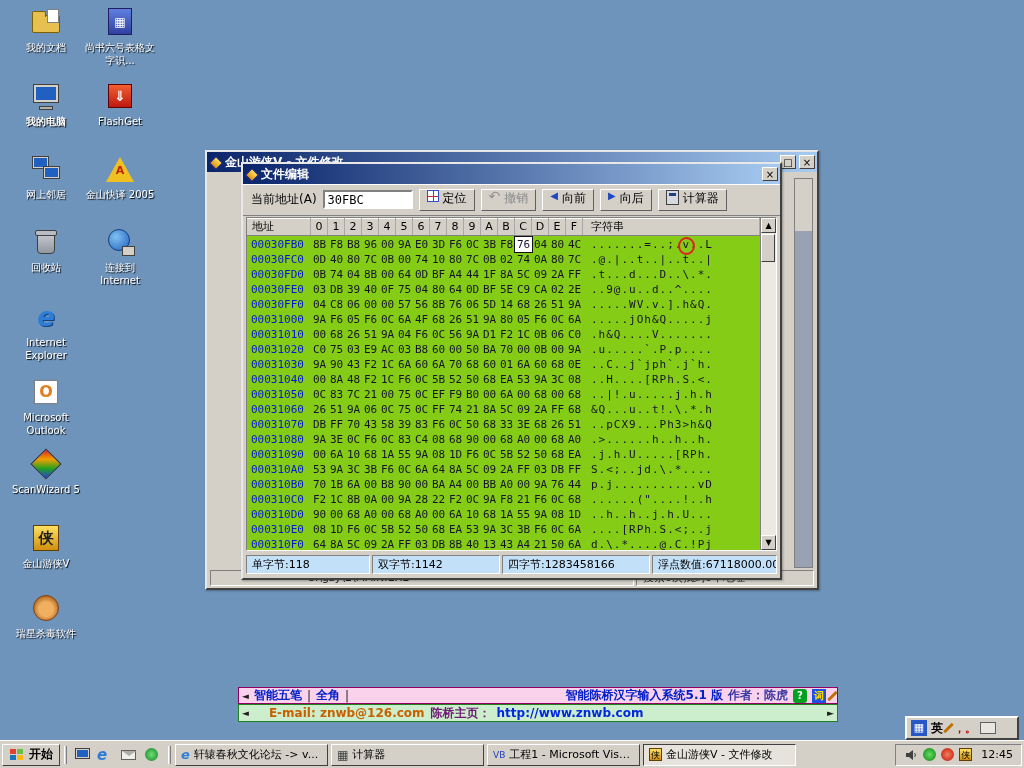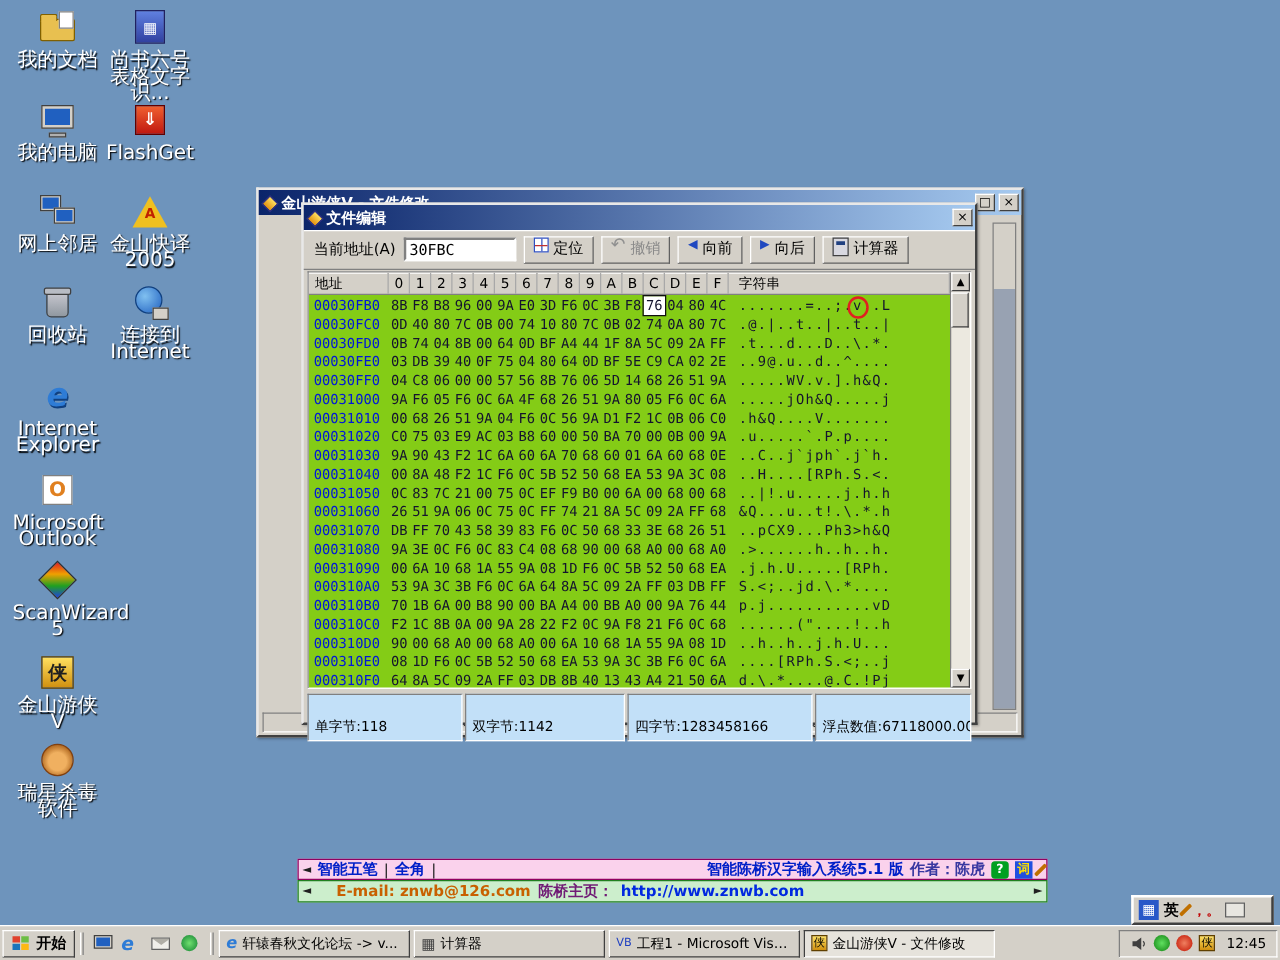--- a/index.html
+++ b/index.html
@@ -4,21 +4,21 @@
 <style>
   *{margin:0;padding:0;box-sizing:border-box}
   html,body{width:1024px;height:768px}
   body{position:relative;overflow:hidden;background:#6E94BC;
        font-family:"DejaVu Sans","Liberation Sans",sans-serif;font-size:12px;color:#000}
   button{font-family:inherit;cursor:pointer}
 
   
   .desk-icon{position:absolute;width:72px;text-align:center;cursor:pointer}
   .desk-icon .ic{width:34px;height:32px;margin:0 auto 3px;position:relative}
-  .desk-icon .lbl{color:#fff;font-size:16px;line-height:13px;text-shadow:1px 1px 1px #000}
+  .desk-icon .lbl{color:#fff;font-size:10px;line-height:13px;text-shadow:1px 1px 1px #000}
   .folder{position:absolute;left:3px;top:9px;width:28px;height:18px;background:#E8C050;border:1px solid #806000;border-radius:2px}
   .folder::before{content:"";position:absolute;top:-5px;left:-1px;width:12px;height:5px;background:#E8C050;border:1px solid #806000;border-bottom:none;border-radius:2px 2px 0 0}
   .page{position:absolute;right:4px;top:3px;width:12px;height:14px;background:#fff;border:1px solid #808080}
   .monitor{position:absolute;left:4px;top:4px;width:26px;height:19px;background:#D4D0C8;border:1px solid #404040;padding:2px}
   .screen{width:100%;height:100%;background:#2060C0}
   .mon-base{position:absolute;left:10px;bottom:2px;width:14px;height:4px;background:#B0B0B0;border:1px solid #404040}
   .mini-mon{position:absolute;width:17px;height:13px;background:#D4D0C8;border:1px solid #404040;padding:1px}
   .mini-mon::before{content:"";display:block;width:100%;height:100%;background:#2060C0}
   .bin{position:absolute;left:8px;top:7px;width:18px;height:21px;background:linear-gradient(#C8C8D0,#9098A0);border:1px solid #404040;border-radius:2px 2px 4px 4px}
   .bin::before{content:"";position:absolute;top:-4px;left:-3px;right:-3px;height:4px;background:#B8BCC4;border:1px solid #404040;border-radius:2px}
@@ -82,21 +82,21 @@
   .r-byte.sel{outline:1px solid #101010;background:#fff}
   .r-text{flex:1;padding-left:8px;color:#14142E;letter-spacing:1px;white-space:pre}
   .circ{position:relative;display:inline-block}
   .circ::after{content:"";position:absolute;left:-4px;top:0;width:13px;height:14px;border:2px solid #E02020;border-radius:50%}
 
   .vscroll{width:16px;background:#ECE9E0;border-left:1px solid #808080;display:flex;flex-direction:column;justify-content:space-between;position:relative}
   .sb-btn{height:15px;background:#D4D0C8;border:1px solid;border-color:#fff #404040 #404040 #fff;font-size:8px;line-height:12px;text-align:center;color:#000;padding:0}
   .sb-thumb{position:absolute;top:16px;left:0;width:14px;height:28px;background:#D4D0C8;border:1px solid;border-color:#fff #404040 #404040 #fff}
 
   .estatus{position:absolute;left:3px;right:3px;bottom:4px;height:19px;display:flex;gap:2px;font-size:11px}
-  .estatus span{border:1px solid;border-color:#808080 #fff #fff #808080;background:#C2E0F8;padding:18px 5px;white-space:nowrap;overflow:hidden;line-height:15px}
+  .estatus span{border:1px solid;border-color:#808080 #fff #fff #808080;background:#C2E0F8;padding:1px 5px;white-space:nowrap;overflow:hidden;line-height:15px}
   .estatus span:nth-child(1){width:124px}
   .estatus span:nth-child(2){width:128px}
   .estatus span:nth-child(3){width:148px}
   .estatus span:nth-child(4){flex:1}
 
   
   #ime1{position:absolute;left:238px;top:687px;width:600px;height:17px;background:#FAD2EC;border:1px solid #900060;display:flex;align-items:center;font-size:12px;font-weight:bold;color:#0020C8;gap:5px;padding:0 3px;z-index:20}
   #ime1 .sep{color:#202020;font-weight:normal}
   .ime-title{flex:1;text-align:right}
   .ime-author{color:#3838A0}
@@ -154,21 +154,21 @@
           <div class="page"></div>
         </div>
         <div class="lbl">我的文档</div>
       </div>
       <div class="desk-icon" style="left: 84px; top: 6px;">
         <div class="ic">
           <div class="ocr-sq">▦</div>
         </div>
         <div class="lbl">尚书六号表格文字识...</div>
       </div>
-      <div class="desk-icon" style="left: 10px; top: 80px;">
+      <div class="desk-icon" style="left: 10px; top: 80px; font-weight: bold;">
         <div class="ic">
           <div class="monitor">
             <div class="screen"></div>
           </div>
           <div class="mon-base"></div>
         </div>
         <div class="lbl">我的电脑</div>
       </div>
       <div class="desk-icon" style="left: 84px; top: 80px;">
         <div class="ic">

